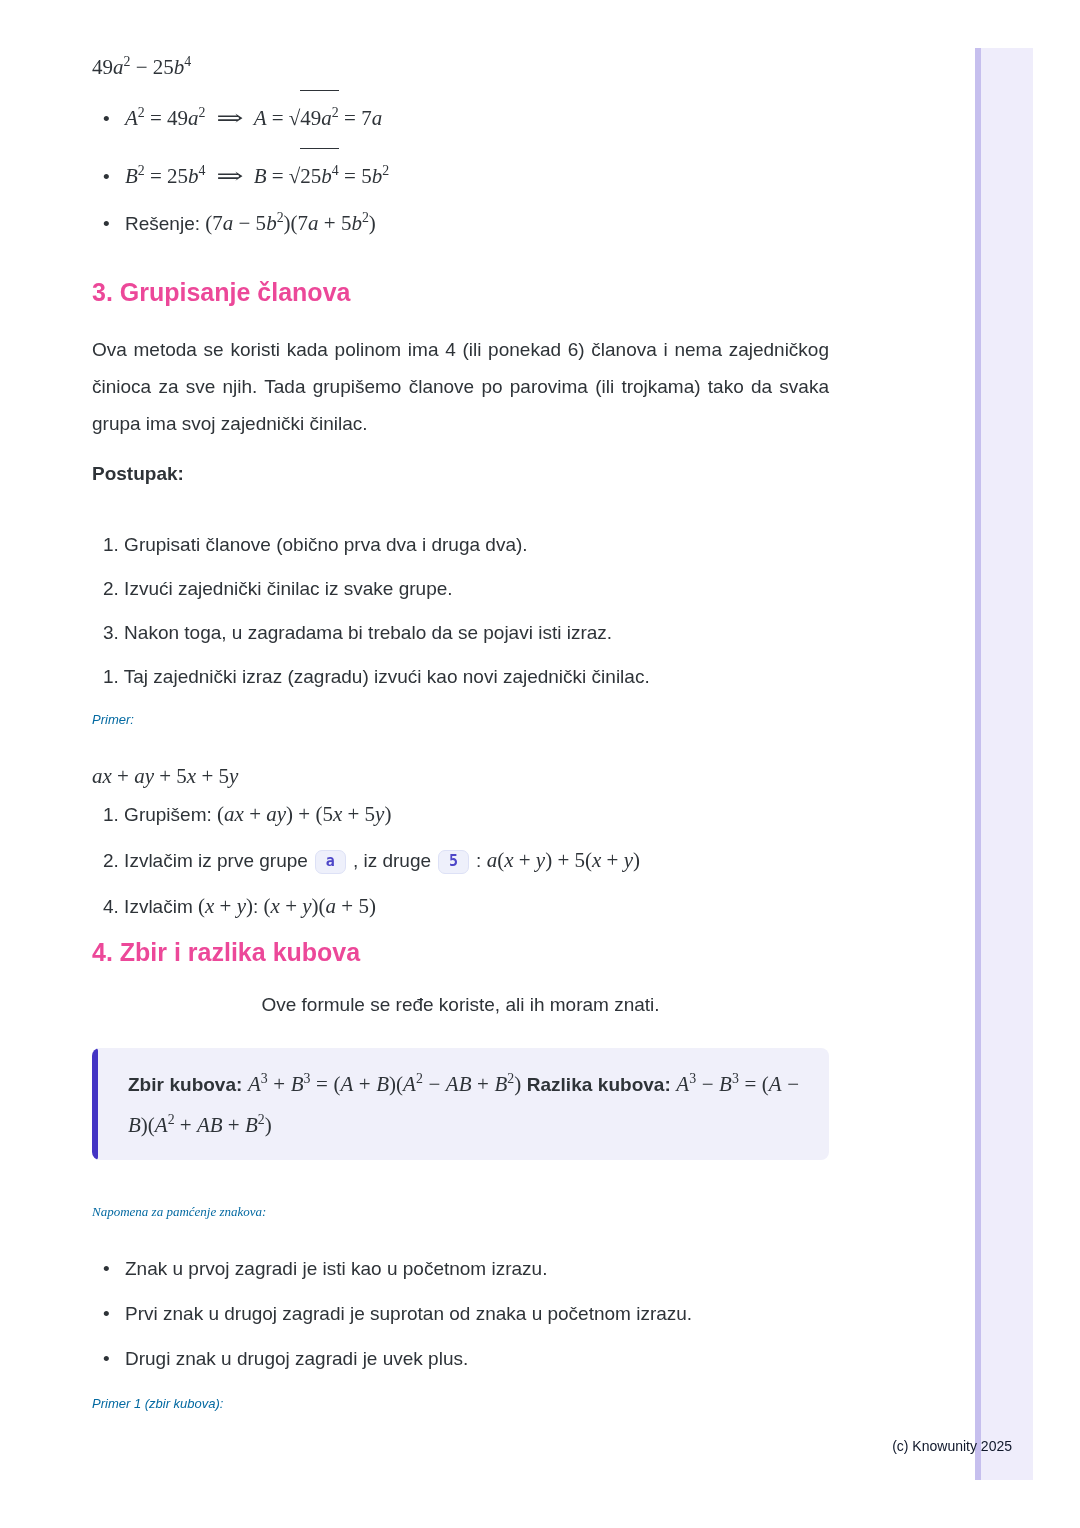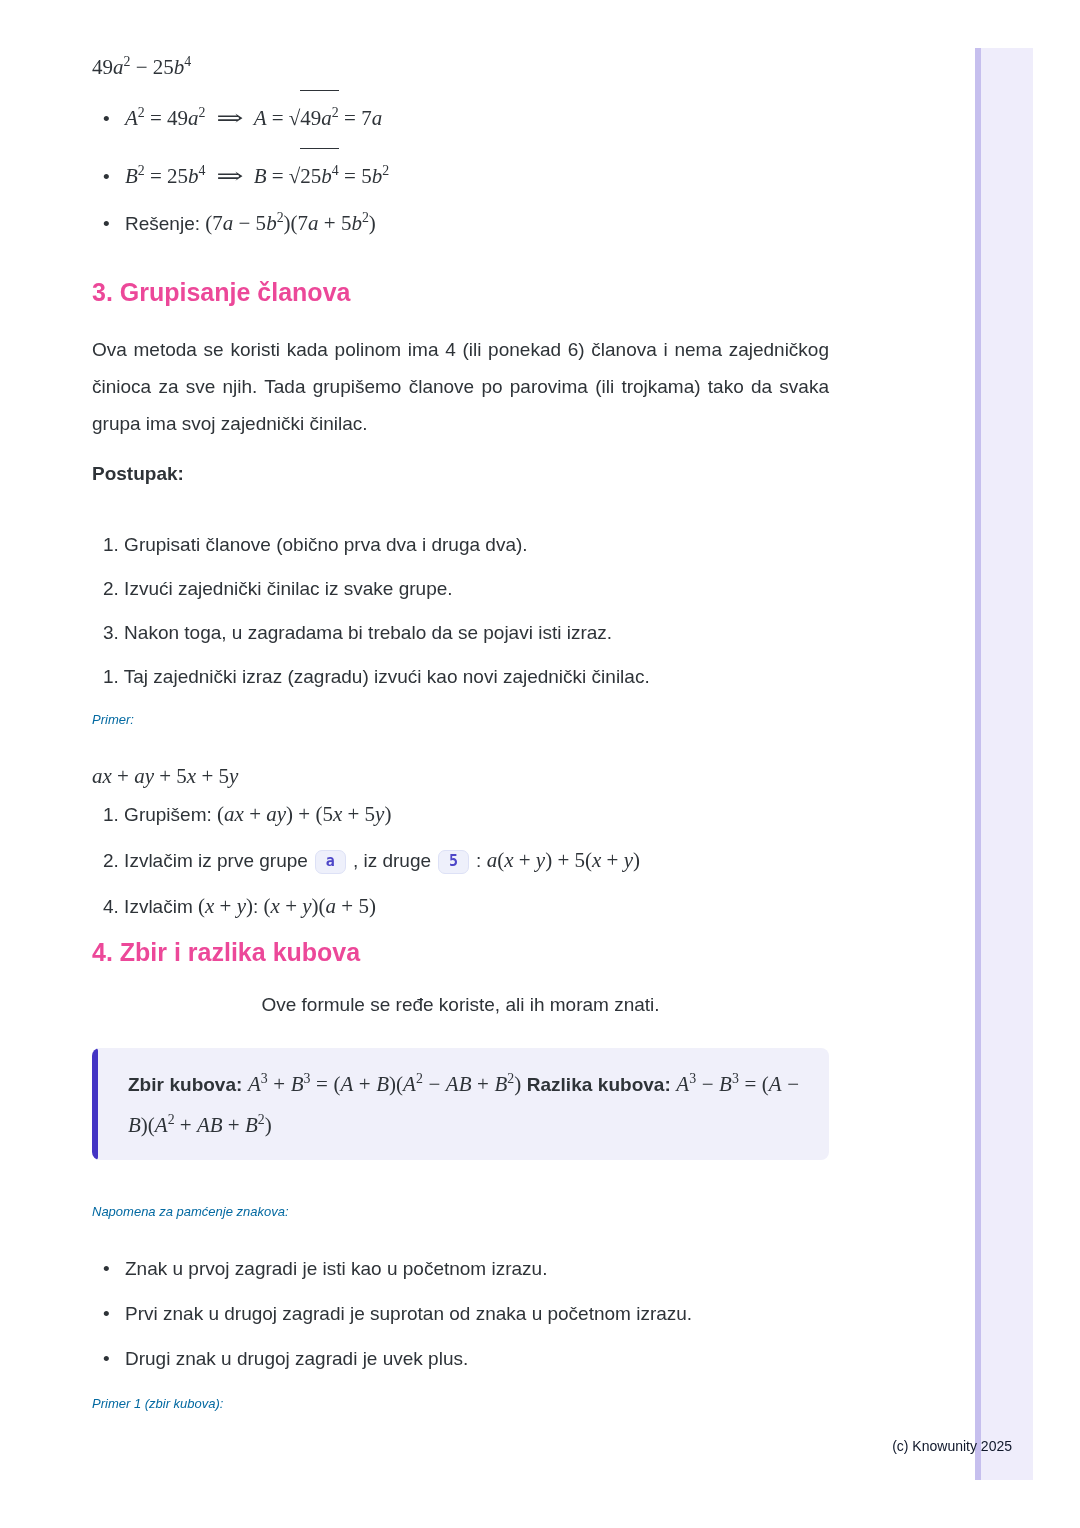--- a/index.html
+++ b/index.html
@@ -43,21 +43,21 @@
   .mt-h3 { margin-top:36px; }
   .mt-h4 { margin-top:14px; }
 
   .para { font-size:19px; line-height:37px; text-align:justify; margin-top:24px; }
   .para.single { text-align:center; line-height:28px; }
 
   .label-bold { font-weight:700; font-size:19px; line-height:26px; margin-top:19px; }
   .label-italic { font-style:italic; font-size:13px; line-height:26px; color:#0369a1; }
   .mt-primer { margin-top:12px; }
   .mt-expr { margin-top:28px; }
-  .mt-nap { margin-top:39px; }
+  .mt-nap { margin-top:39px;font-family:Liberation Serif, serif; }
   .mt-p1 { margin-top:12px; }
 
   .chip { display:inline-block; background:#eef0fb; border:1px solid #dde1f6; border-radius:7px;
           padding:3px 10px 4px; font-family:"DejaVu Sans Mono","Liberation Mono",monospace;
           font-weight:700; font-size:15px; line-height:1; color:#4d46c8; margin:0 7px; vertical-align:1px; }
 
   .callout { position:relative; background:#f0f0fa; border-radius:8px;
              padding:16px 30px 14px 36px; margin-top:29px; overflow:hidden; }
   .callout-bar { position:absolute; left:0; top:0; bottom:0; width:6px; background:#4334c4; border-radius:4px; }
   .callout-text { font-size:19px; line-height:40px; text-align:justify; }

